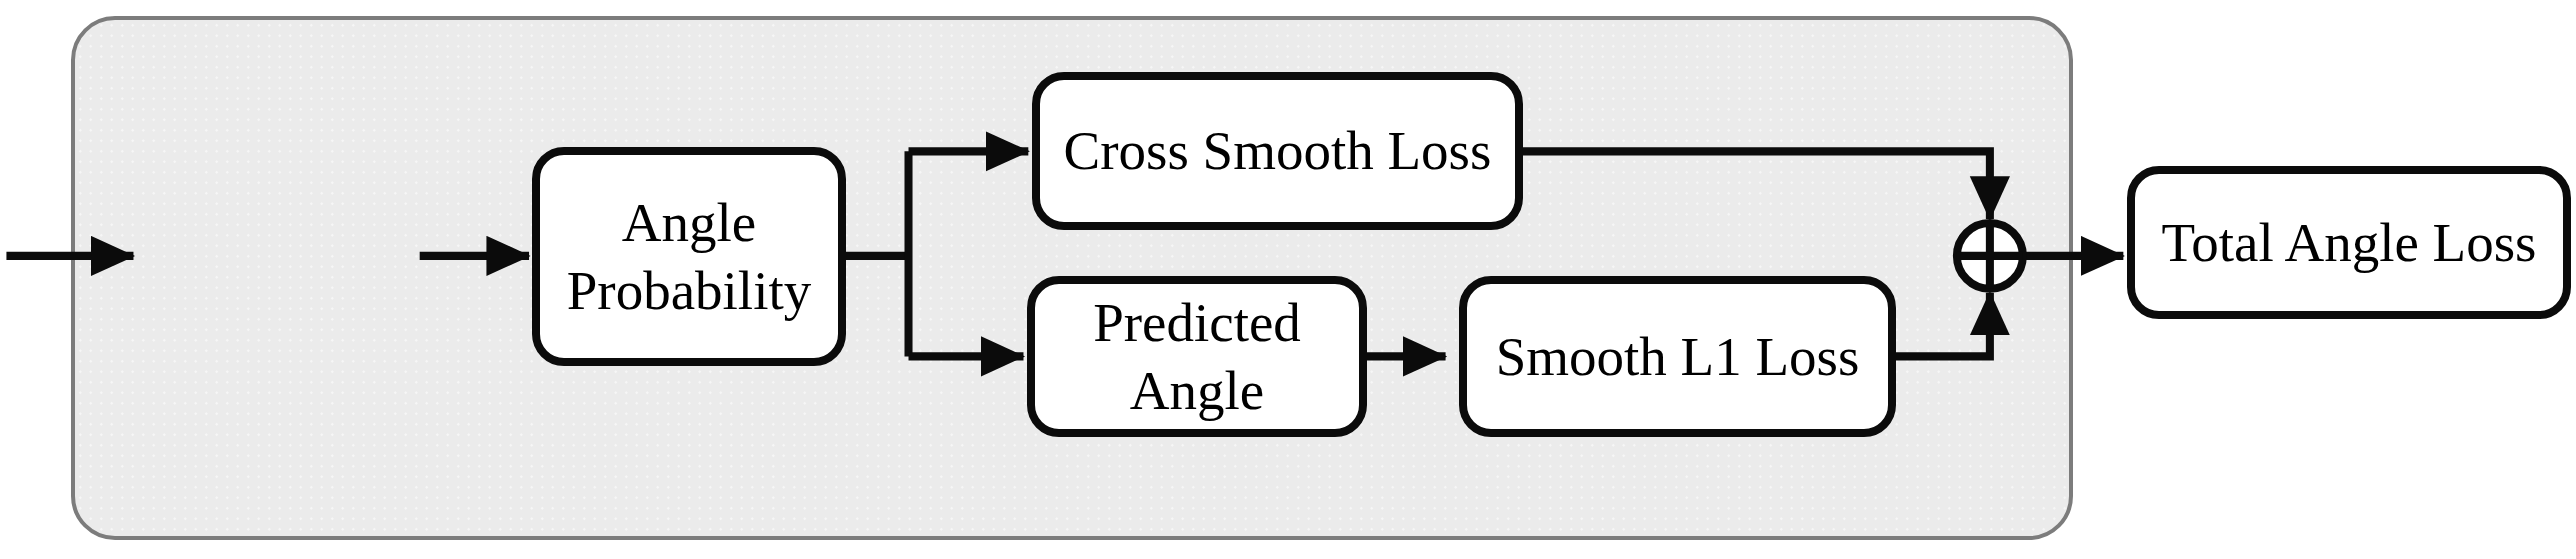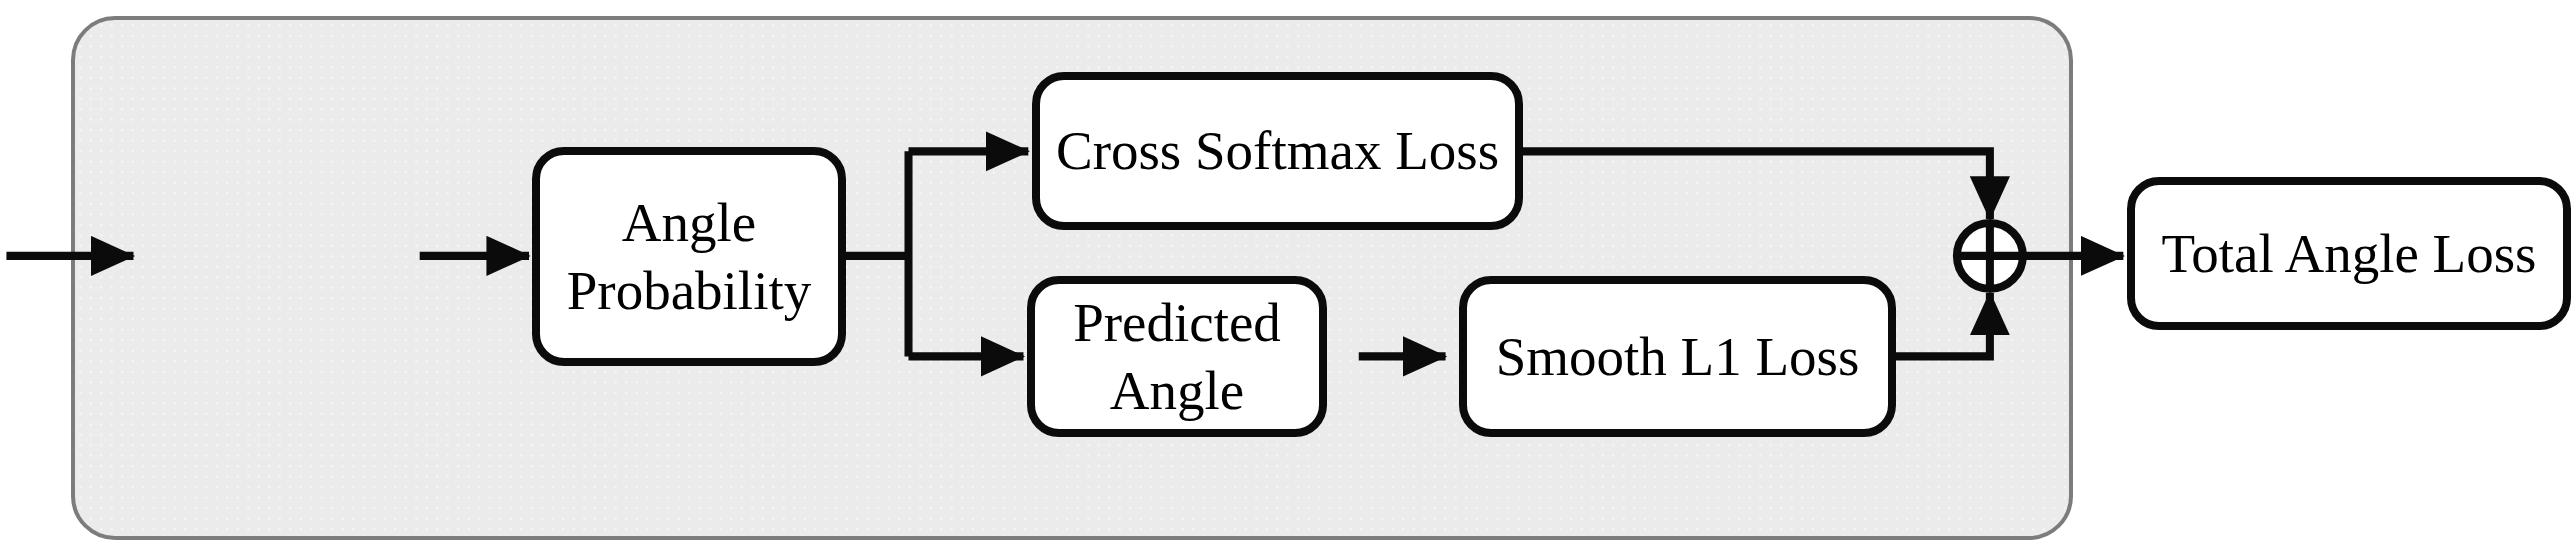--- a/index.html
+++ b/index.html
@@ -28,23 +28,23 @@
     border:8px solid #0b0b0b;
     border-radius:32px;
     display:flex;align-items:center;justify-content:center;
     text-align:center;
     font-size:55px;line-height:1.22;color:#000000;
     padding:0 11.3px;
   }
   .node-softmax        {left:137px; top:186px; width:283px; height:140px;}
   .node-angle-prob     {left:532px; top:147px; width:314px; height:219px;}
   .node-cross-entroy   {left:1032px;top:72px;  width:491px; height:158px;}
-  .node-predicted      {left:1027px;top:276px; width:300px; height:161px;}
+  .node-predicted      {left:1027px;top:276px; width:340px; height:161px;}
   .node-smooth-l1      {left:1459px;top:276px; width:437px; height:161px;}
-  .node-total          {left:2127px;top:177px; width:444px; height:153px;}
+  .node-total          {left:2127px;top:166px; width:444px; height:153px;}
 </style>
 </head>
 <body>
 
 <div class="canvas">
 
   <div class="module-container"></div>
 
   <svg class="wires" viewBox="0 0 3204 696" xmlns="http://www.w3.org/2000/svg">
     <defs>
@@ -69,21 +69,21 @@
       <path d="M2434,318 H2516 M2475,277 V359" stroke="#0b0b0b" stroke-width="10" fill="none"></path>
     </g>
   </svg>
 
 
   <div class="node node-angle-prob">
     <span>Angle Probability</span>
   </div>
 
   <div class="node node-cross-entroy">
-    <span>Cross Softmax Loss</span>
+    <span>Cross Smooth Loss</span>
   </div>
 
   <div class="node node-predicted">
     <span>Predicted Angle</span>
   </div>
 
   <div class="node node-smooth-l1">
     <span>Smooth L1 Loss</span>
   </div>
 

